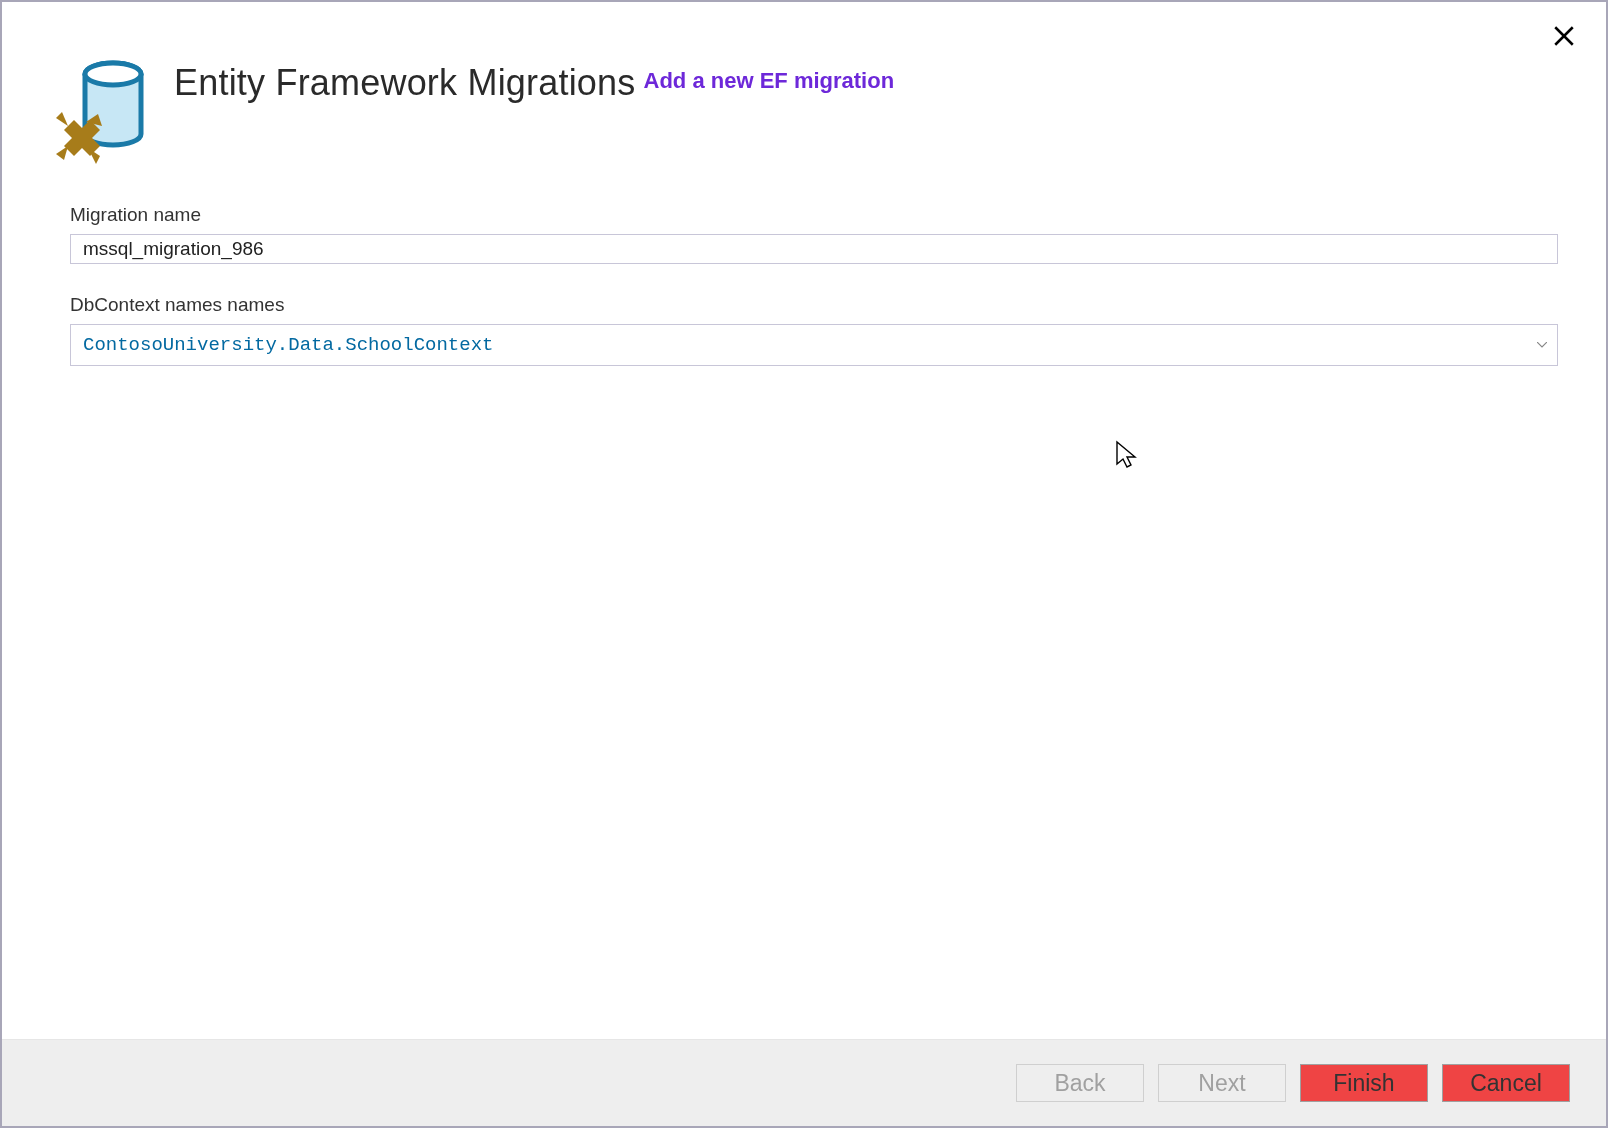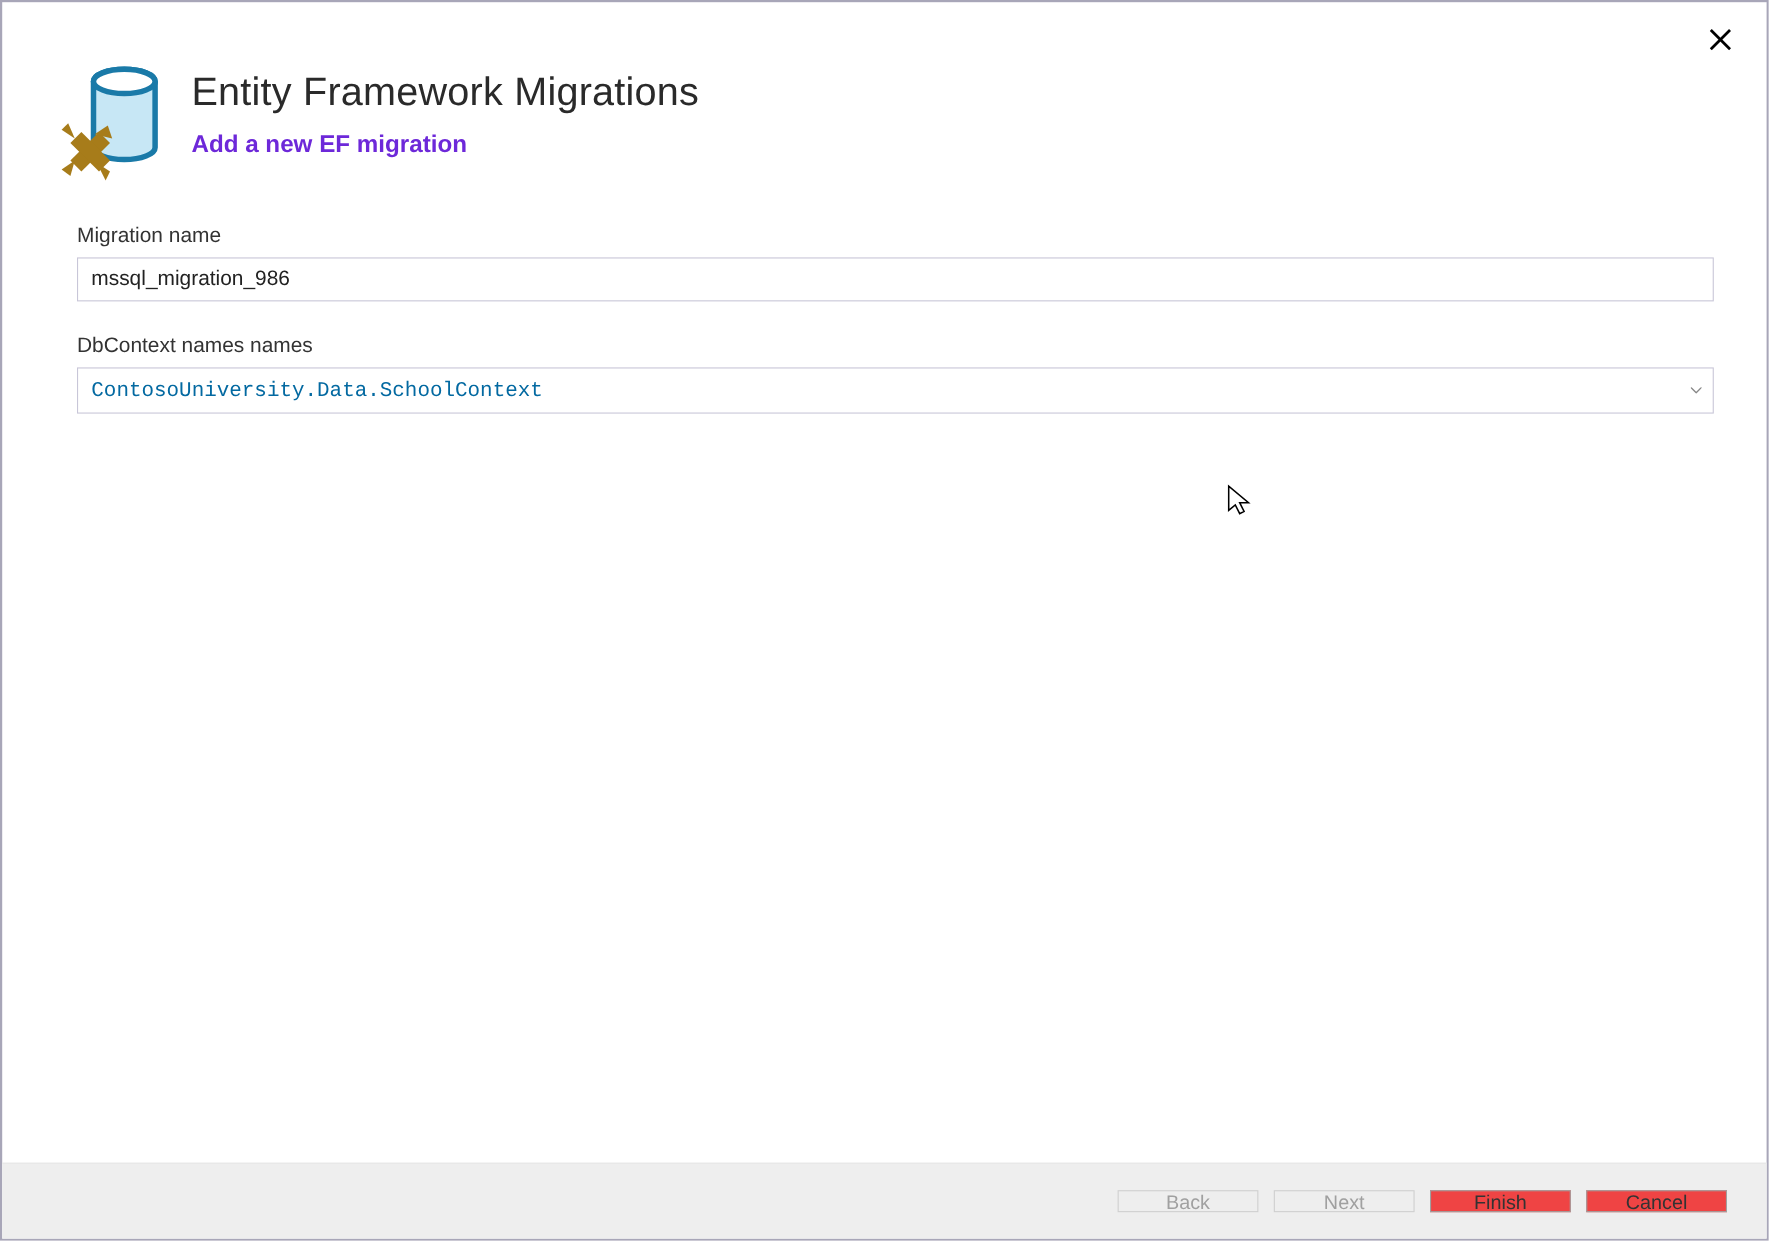--- a/index.html
+++ b/index.html
@@ -44,23 +44,24 @@
       gap: 24px;
     }
     .header-icon {
       width: 100px;
       height: 110px;
       flex-shrink: 0;
       position: relative;
     }
     .header-text {
       display: flex;
-      flex-direction: column;
+      flex-direction: row;
       gap: 8px;
       padding-top: 6px;
+      text-align: center;
     }
     .title {
       font-size: 36px;
       font-weight: 400;
       color: #2a2a2a;
       letter-spacing: 0.2px;
     }
     .subtitle {
       font-size: 22px;
       font-weight: 700;
@@ -75,21 +76,21 @@
       margin-bottom: 30px;
     }
     .field-label {
       font-size: 19px;
       color: #333;
       margin-bottom: 8px;
       display: block;
     }
     .text-input {
       width: 100%;
-      height: 40px;
+      height: 30px;
       border: 1px solid #c8c6d8;
       padding: 6px 12px;
       font-size: 19px;
       font-family: inherit;
       color: #222;
       outline: none;
       background: #fff;
     }
     .combo-wrapper {
       position: relative;
@@ -123,24 +124,24 @@
     .footer {
       background: #eeeeee;
       padding: 24px 36px 24px 24px;
       display: flex;
       justify-content: flex-end;
       gap: 14px;
       border-top: 1px solid #e6e6e6;
     }
     .btn {
       min-width: 128px;
-      height: 20px;
+      height: 38px;
       border: 1px solid #b8b8b8;
       background: #eeeeee;
-      font-size: 18px;
+      font-size: 23px;
       font-family: inherit;
       color: #333;
       cursor: pointer;
       padding: 0 16px;
     }
     .btn.disabled {
       color: #a0a0a0;
       border-color: #cfcfcf;
       cursor: default;
     }

